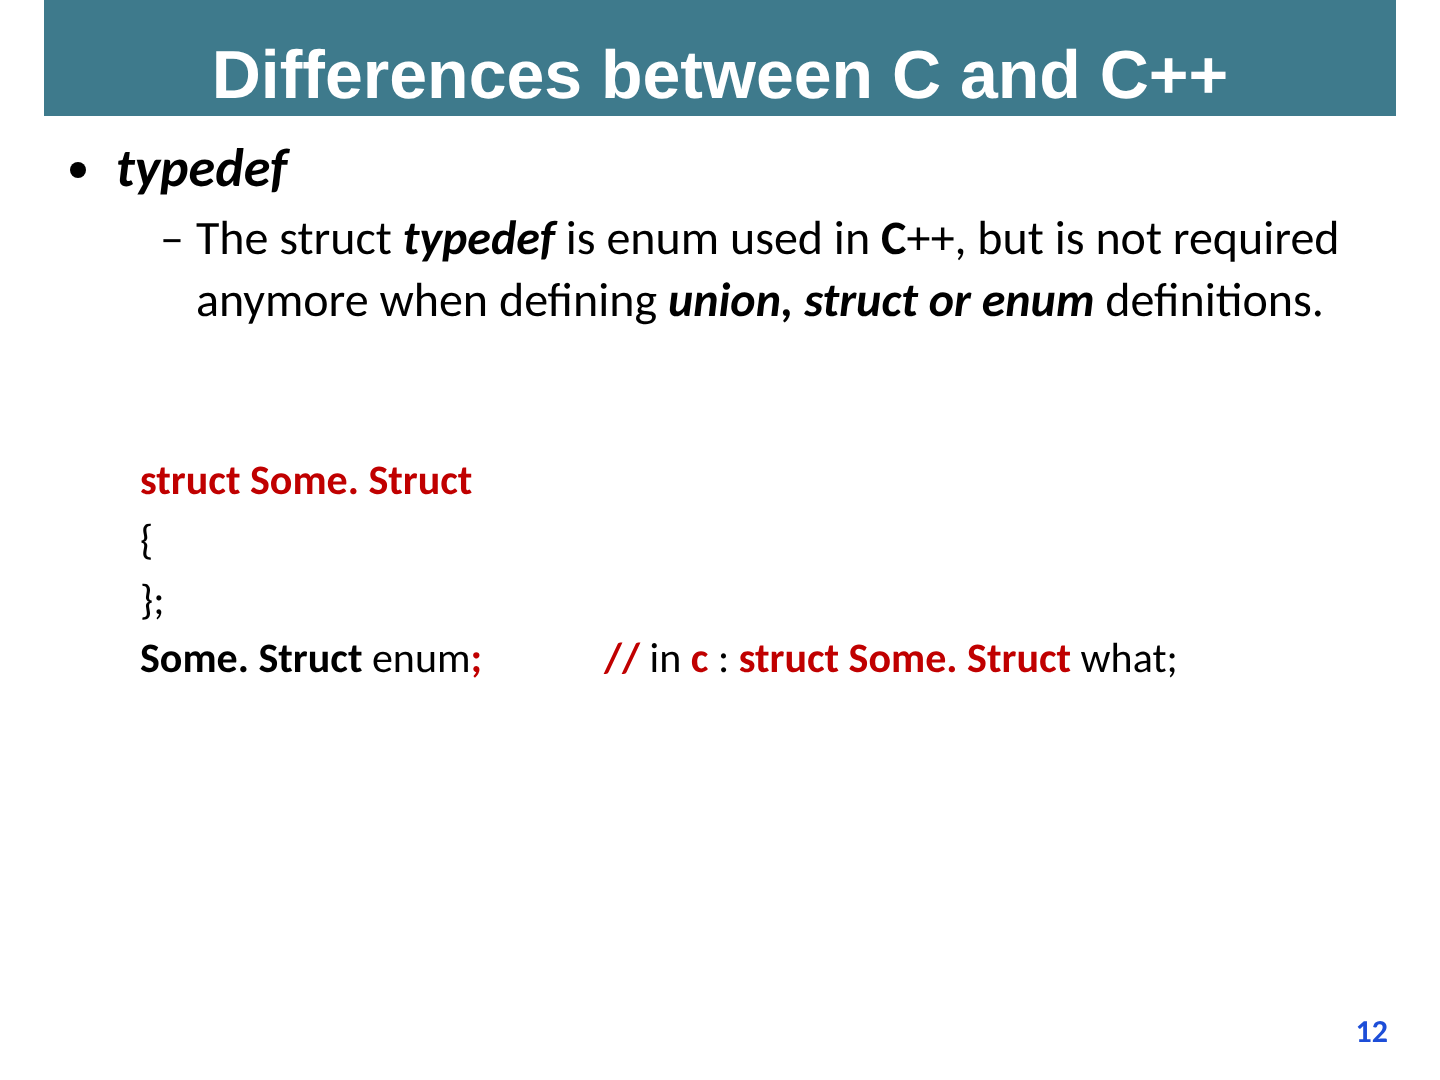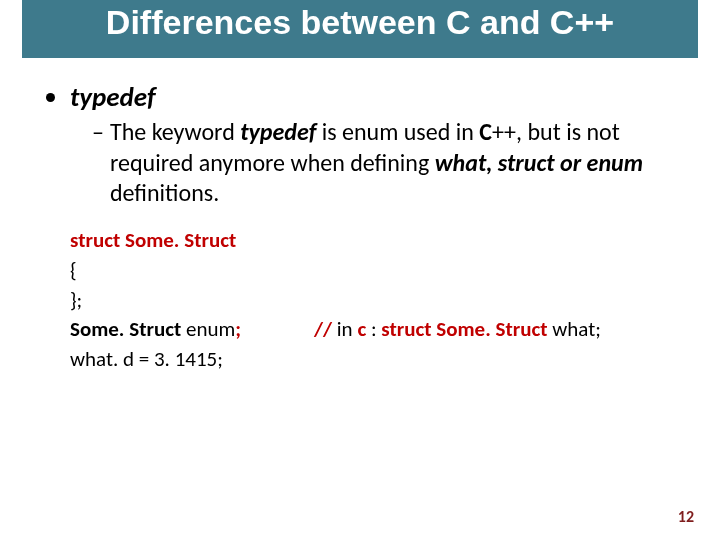--- a/index.html
+++ b/index.html
@@ -21,40 +21,40 @@
   .title-band {
     position: absolute;
     left: 22px;
     right: 22px;
     top: 0;
     height: 58px;
     background: #3e7a8c;
     display: flex;
     align-items: flex-start;
     justify-content: center;
-    padding-top: 4px;
+    padding-top: 20px;
     box-sizing: border-box;
   }
   .title-text {
     color: #ffffff;
     font-family: "Comic Sans MS", "Comic Sans", cursive, sans-serif;
     font-weight: 700;
     font-size: 34px;
     line-height: 1.1;
     text-align: center;
   }
   .body {
     position: absolute;
     left: 36px;
     right: 30px;
     top: 68px;
   }
   ul.level1 {
     list-style: disc;
-    margin: 12px;
+    margin: 0;
     padding-left: 22px;
   }
   ul.level1 > li {
     font-size: 27px;
     font-weight: 700;
     font-style: italic;
     margin-bottom: 8px;
   }
   .level2 {
     margin: 4px 0 0 4px;
@@ -93,72 +93,71 @@
   .code-block .hl {
     font-weight: 700;
     color: #c00000;
   }
   .code-block .hl-plain {
     font-weight: 700;
     color: #000;
   }
   .code-block .comment {
     position: absolute;
-    left: 244px;
+    left: 232px;
     top: 0;
     white-space: nowrap;
     color: #c00000;
     font-weight: 700;
   }
   .comment-black {
     color: #000;
     font-weight: 400;
   }
   .row {
     white-space: pre;
     position: relative;
   }
   .page-num {
     position: absolute;
     right: 26px;
     bottom: 14px;
     font-size: 16px;
     font-weight: 700;
-    color: #7f1d1d;
+    color: #1d4ed8;
   }
 </style>
 </head>
 <body>
 
 <div class="slide">
 
   <div class="title-band">
     <div class="title-text">Differences between C and C++</div>
   </div>
 
   <div class="body">
     <ul class="level1">
       <li>
         <span>typedef</span>
 
         <div class="level2">
           <div class="dash-row">
             <div class="dash">–</div>
             <div class="dash-content">
-              <span>The keyword </span><span class="bold-emph">typedef</span><span> is enum used in </span><span class="bold">C</span><span>++, but is not required anymore when defining </span><span class="bold-emph">what, struct or enum</span><span> definitions.</span>
+              <span>The struct </span><span class="bold-emph">typedef</span><span> is enum used in </span><span class="bold">C</span><span>++, but is not required anymore when defining </span><span class="bold-emph">union, struct or enum</span><span> definitions.</span>
             </div>
           </div>
         </div>
       </li>
     </ul>
   </div>
 
   <div class="code-block">
     <div class="row"><span class="hl">struct</span><span class="hl"> Some. Struct</span></div>
     <div class="row">{</div>
     <div class="row">};</div>
     <div class="row"><span class="hl-plain">Some. Struct</span><span> enum</span><span class="hl">;</span><span class="comment"><span>// </span><span class="comment-black">in </span><span>c</span><span class="comment-black"> : </span><span>struct Some. Struct</span><span class="comment-black"> what;</span></span></div>
-    <div class="row">what. d = 3. 1415;</div>
   </div>
 
   <div class="page-num">12</div>
 
 </div>
 
 </body></html>

